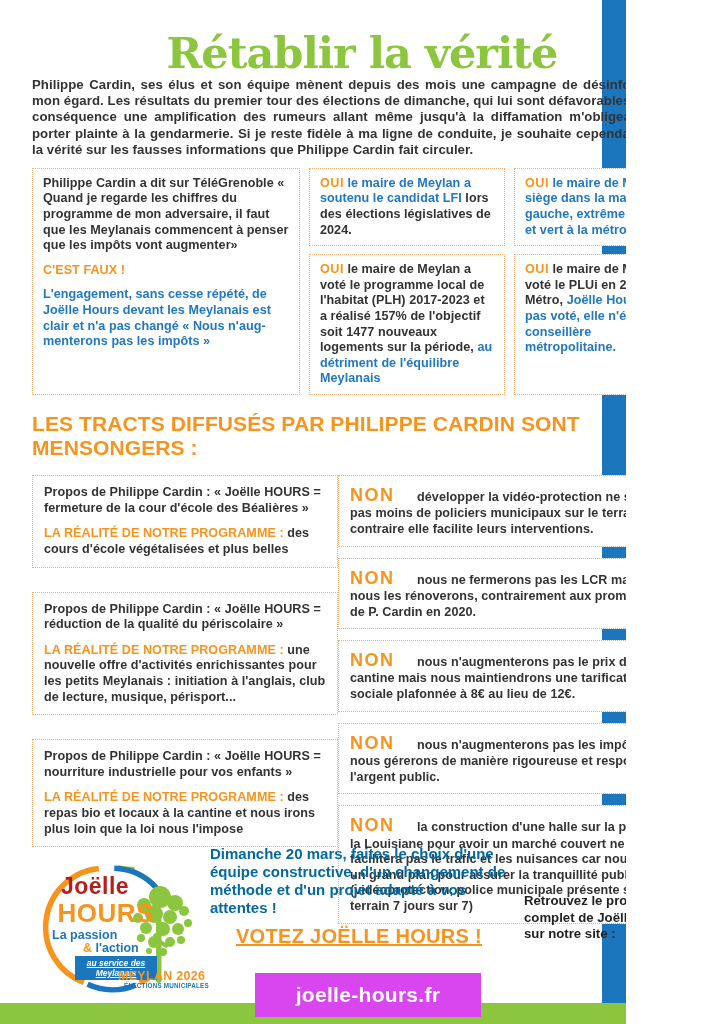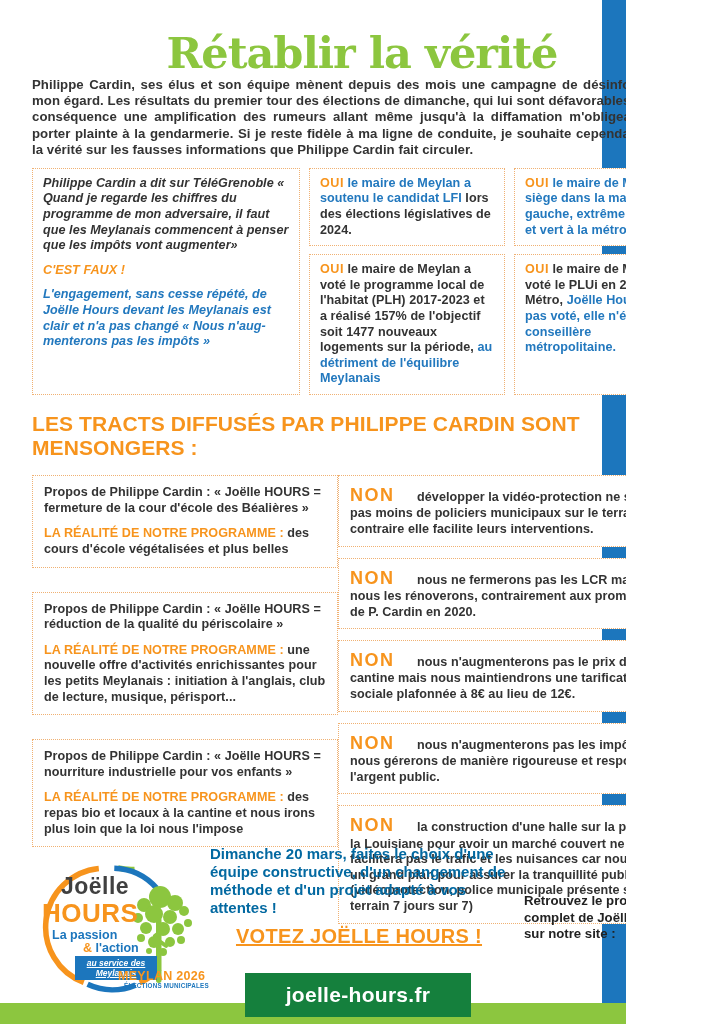--- a/index.html
+++ b/index.html
@@ -9,21 +9,21 @@
   .green-band{position:absolute;left:0;bottom:0;width:100%;height:21px;background:#8CC63F;}
   .content{position:absolute;left:32px;top:0;width:660px;}
   .title{margin-top:30px;text-align:center;font-family:"DejaVu Serif", serif;font-weight:bold;
          font-size:43px;line-height:1.1;color:#8CC63F;letter-spacing:-1px;}
   .intro{font-size:13.2px;line-height:1.22;font-weight:bold;color:#333;
          text-align:justify;letter-spacing:0.05px;}
   .box{border:1.5px dotted #F0B173;padding:7px 10px;font-size:12.6px;line-height:1.24;
        font-weight:bold;color:#333;background:#fff;box-sizing:border-box;letter-spacing:0.05px;}
   .row-top{display:flex;gap:9px;margin-top:10px;min-height:192px;align-items:stretch;}
   .col-quote{width:268px;flex:none;display:flex;}
-  .col-quote .box{width:100%;font-style:italic;}
+  .col-quote .box{width:100%;}
   .col-mid{width:196px;flex:none;display:flex;flex-direction:column;gap:8px;justify-content:space-between;}
   .col-right{flex:1;display:flex;flex-direction:column;gap:8px;}
   .col-mid .box:last-child,.col-right .box:last-child{flex:1;}
   .orange{color:#F7941D;}
   .blue{color:#2278BE;}
   .verdict{margin-top:9px;color:#F7941D;font-weight:bold;}
   .rebuttal{margin-top:9px;color:#2278BE;}
   .oui{font-weight:bold;color:#F7941D;letter-spacing:0.5px;}
   .section-heading{margin-top:17px;font-size:21px;font-weight:bold;color:#F7941D;letter-spacing:0.1px;}
   .row-bottom{display:flex;margin-top:15px;align-items:flex-start;}
@@ -31,22 +31,22 @@
   .col-non{flex:1;}
   .col-propos .box{margin-bottom:24px;padding:9px 11px;}
   .col-non .box{margin-bottom:11px;padding:8px 11px;}
   .realite{margin-top:10px;}
   .realite-label{color:#F7941D;font-weight:bold;}
   .non-label{font-weight:bold;color:#F7941D;font-size:18px;letter-spacing:1.5px;margin-right:19px;}
   
   .logo{position:absolute;left:42px;top:861px;width:152px;height:134px;}
   .logo svg{position:absolute;left:0;top:0;}
   .logo-first{position:absolute;left:0;top:12px;width:106px;text-align:center;
-              color:#404040;font-size:23px;font-weight:bold;letter-spacing:0.5px;}
-  .logo-last{position:absolute;left:0;top:37px;width:112px;text-align:left;
+              color:#b91c1c;font-size:23px;font-weight:bold;letter-spacing:0.5px;}
+  .logo-last{position:absolute;left:0;top:37px;width:112px;text-align:right;
              color:#F7941D;font-size:26px;font-weight:bold;letter-spacing:0.5px;}
   .logo-tag1{position:absolute;left:10px;top:67px;color:#1C76BD;font-size:12.5px;font-weight:bold;}
   .logo-tag2{position:absolute;left:41px;top:80px;color:#1C76BD;font-size:12.5px;font-weight:bold;}
   .logo-ribbon{position:absolute;left:33px;top:95px;width:82px;background:#1C76BD;color:#fff;
                font-size:8.5px;font-style:italic;font-weight:bold;text-align:center;padding:2px 0;text-decoration:underline;}
   .logo-campaign{position:absolute;left:76px;top:108px;color:#F7941D;font-size:12.5px;
                  font-weight:bold;letter-spacing:0.3px;white-space:nowrap;}
   .logo-campaign-sub{position:absolute;left:82px;top:121px;color:#1C76BD;font-size:6.3px;
                      font-weight:bold;letter-spacing:0.2px;white-space:nowrap;}
   .cta{position:absolute;left:210px;top:845px;width:298px;color:#0369a1;
@@ -57,21 +57,21 @@
                 line-height:1.25;font-weight:bold;color:#222;}
   .qr{position:absolute;left:631px;top:932px;width:62px;height:58px;
       background-image:
         conic-gradient(#111 25%, transparent 0 50%, #111 0 75%, transparent 0),
         conic-gradient(transparent 25%, #111 0 50%, transparent 0 75%, #111 0);
       background-size:9px 9px, 7px 7px;}
   .qr .finder{position:absolute;width:14px;height:14px;background:#fff;border:3px solid #111;
               box-sizing:border-box;}
   .qr .finder::after{content:"";position:absolute;left:2px;top:2px;width:4px;height:4px;background:#111;}
   .qr .f-tl{left:0;top:0;} .qr .f-tr{right:0;top:0;} .qr .f-bl{left:0;bottom:0;}
-  .site-bar{position:absolute;left:245px;top:973px;width:226px;height:44px;background:#15803d;
+  .site-bar{position:absolute;left:255px;top:973px;width:226px;height:44px;background:#d946ef;
             color:#fff;font-size:21px;font-weight:bold;text-align:center;line-height:44px;
             letter-spacing:0.3px;}
 </style>
 </head>
 <body>
 
 <div class="page">
 
   <div class="blue-strip"></div>
 

